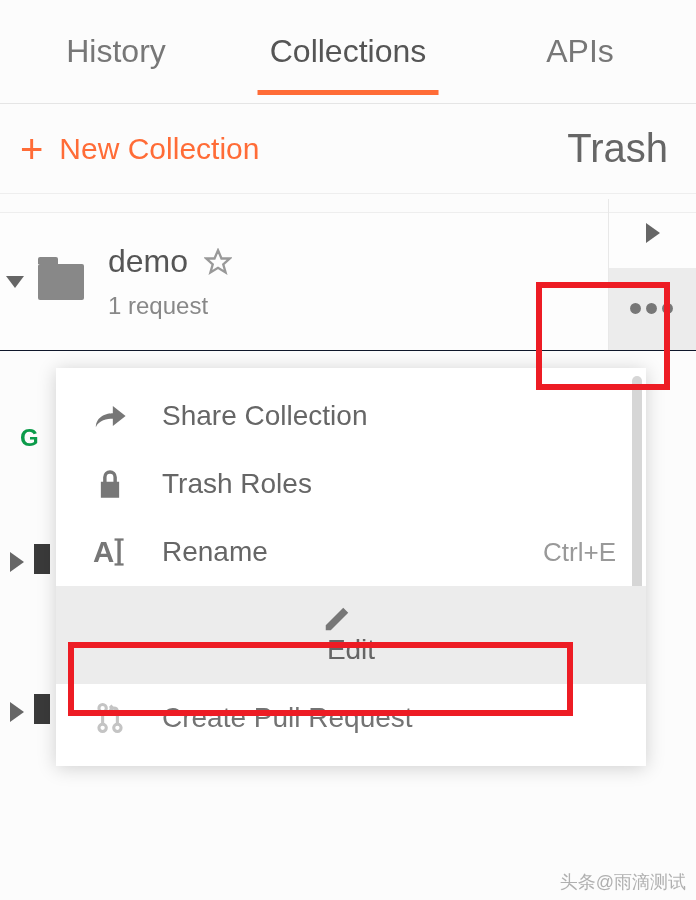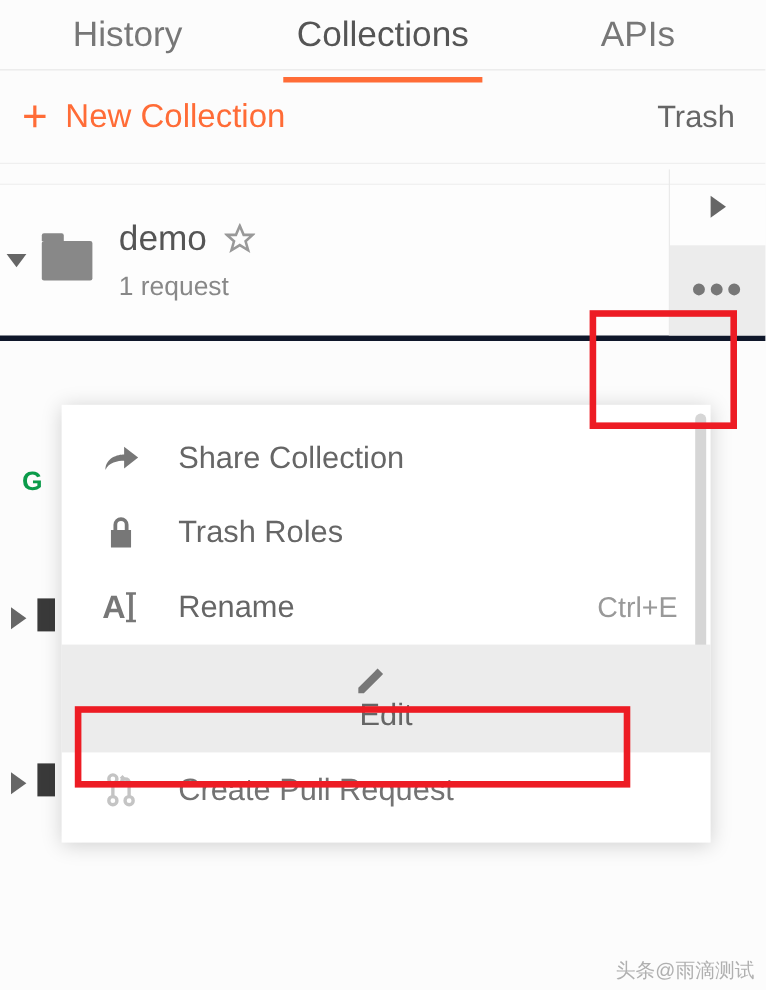--- a/index.html
+++ b/index.html
@@ -8,21 +8,21 @@
   height: 900px;
   font-family: "Segoe UI", Arial, sans-serif;
   background: #fcfcfc;
   color: #666;
   overflow: hidden;
   position: relative;
 }
 .tabs {
   display: flex;
   border-bottom: 1px solid #e5e5e5;
-  height: 64px;
+  height: 104px;
   align-items: center;
 }
 .tab {
   flex: 1;
   text-align: center;
   font-size: 32px;
   color: #777;
   cursor: pointer;
   padding: 24px 8px;
   position: relative;
@@ -55,29 +55,29 @@
   color: #ff6c37;
   font-size: 30px;
   cursor: pointer;
 }
 .plus-icon {
   font-size: 40px;
   font-weight: 300;
   line-height: 1;
 }
 .trash {
-  font-size: 28px;
+  font-size: 40px;
   color: #666;
   cursor: pointer;
 }
 .collection-row {
   display: flex;
   align-items: center;
   padding: 30px 12px 30px 0;
-  border-bottom: 5px solid #0f172a;
+  border-bottom: 1px solid #0f172a;
   position: relative;
   background: #fdfdfd;
   margin-top: 18px;
   border-top: 1px solid #eee;
 }
 .caret-down {
   width: 0; height: 0;
   border-left: 9px solid transparent;
   border-right: 9px solid transparent;
   border-top: 12px solid #666;

